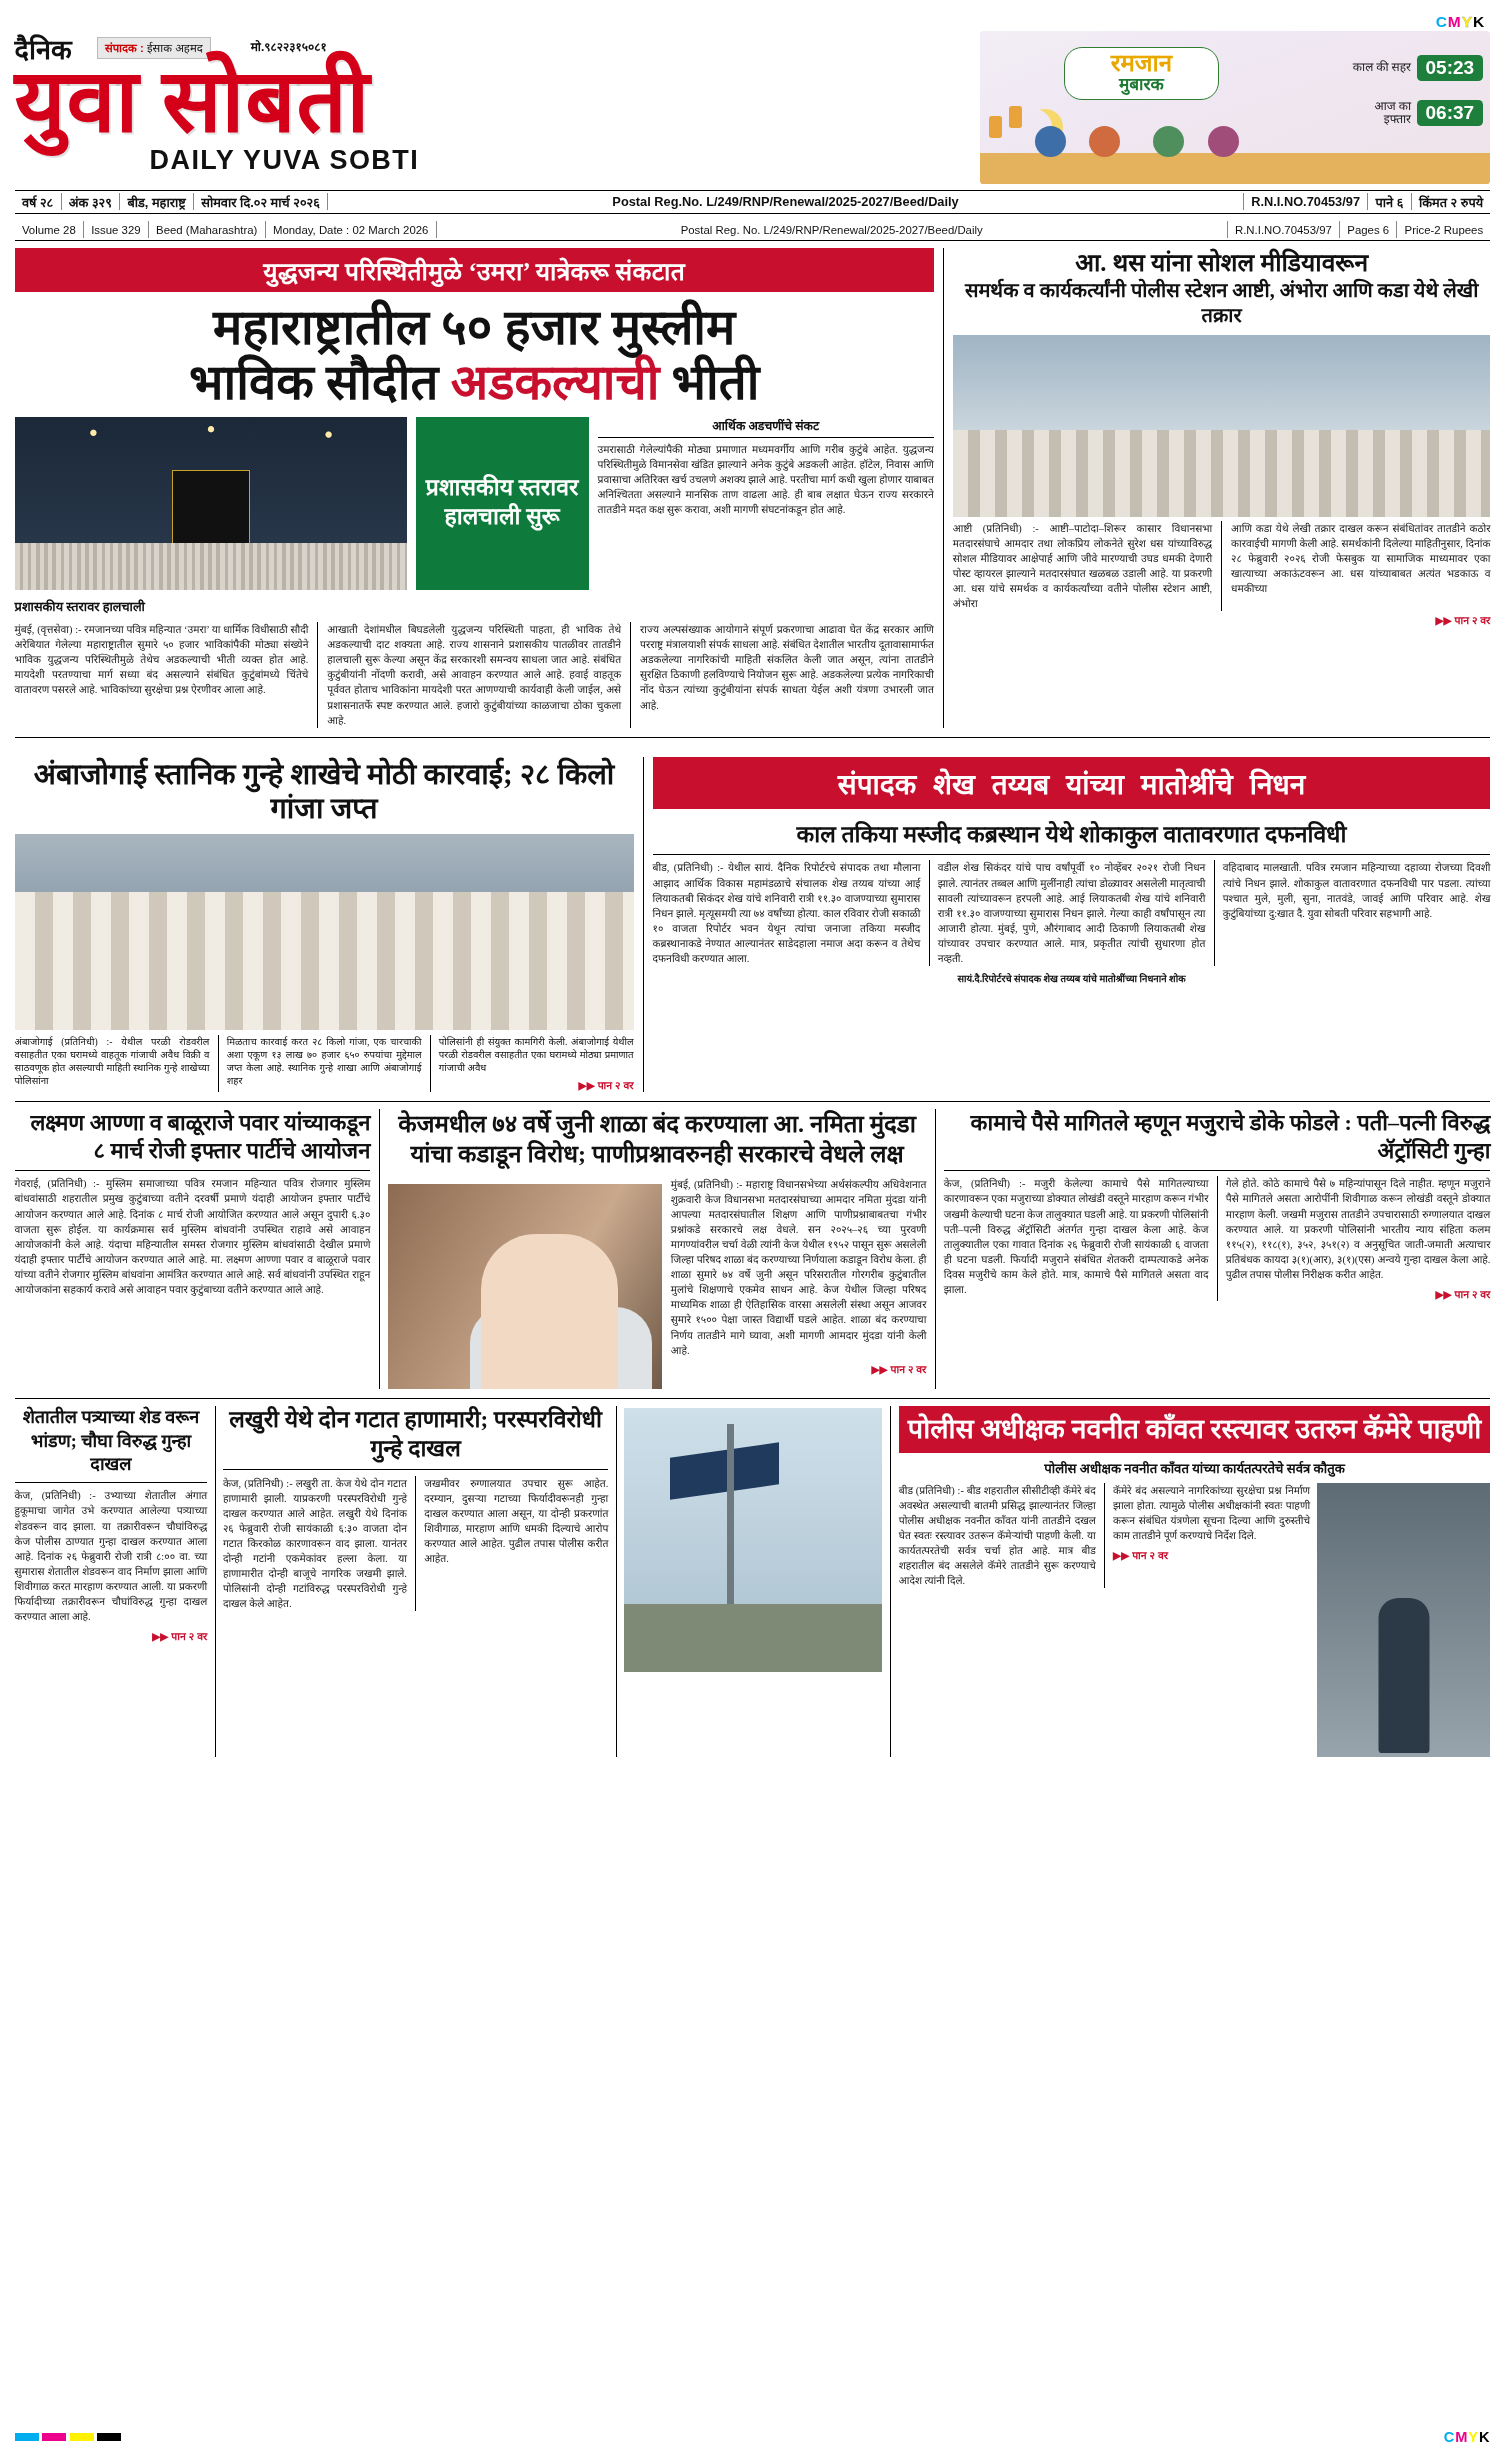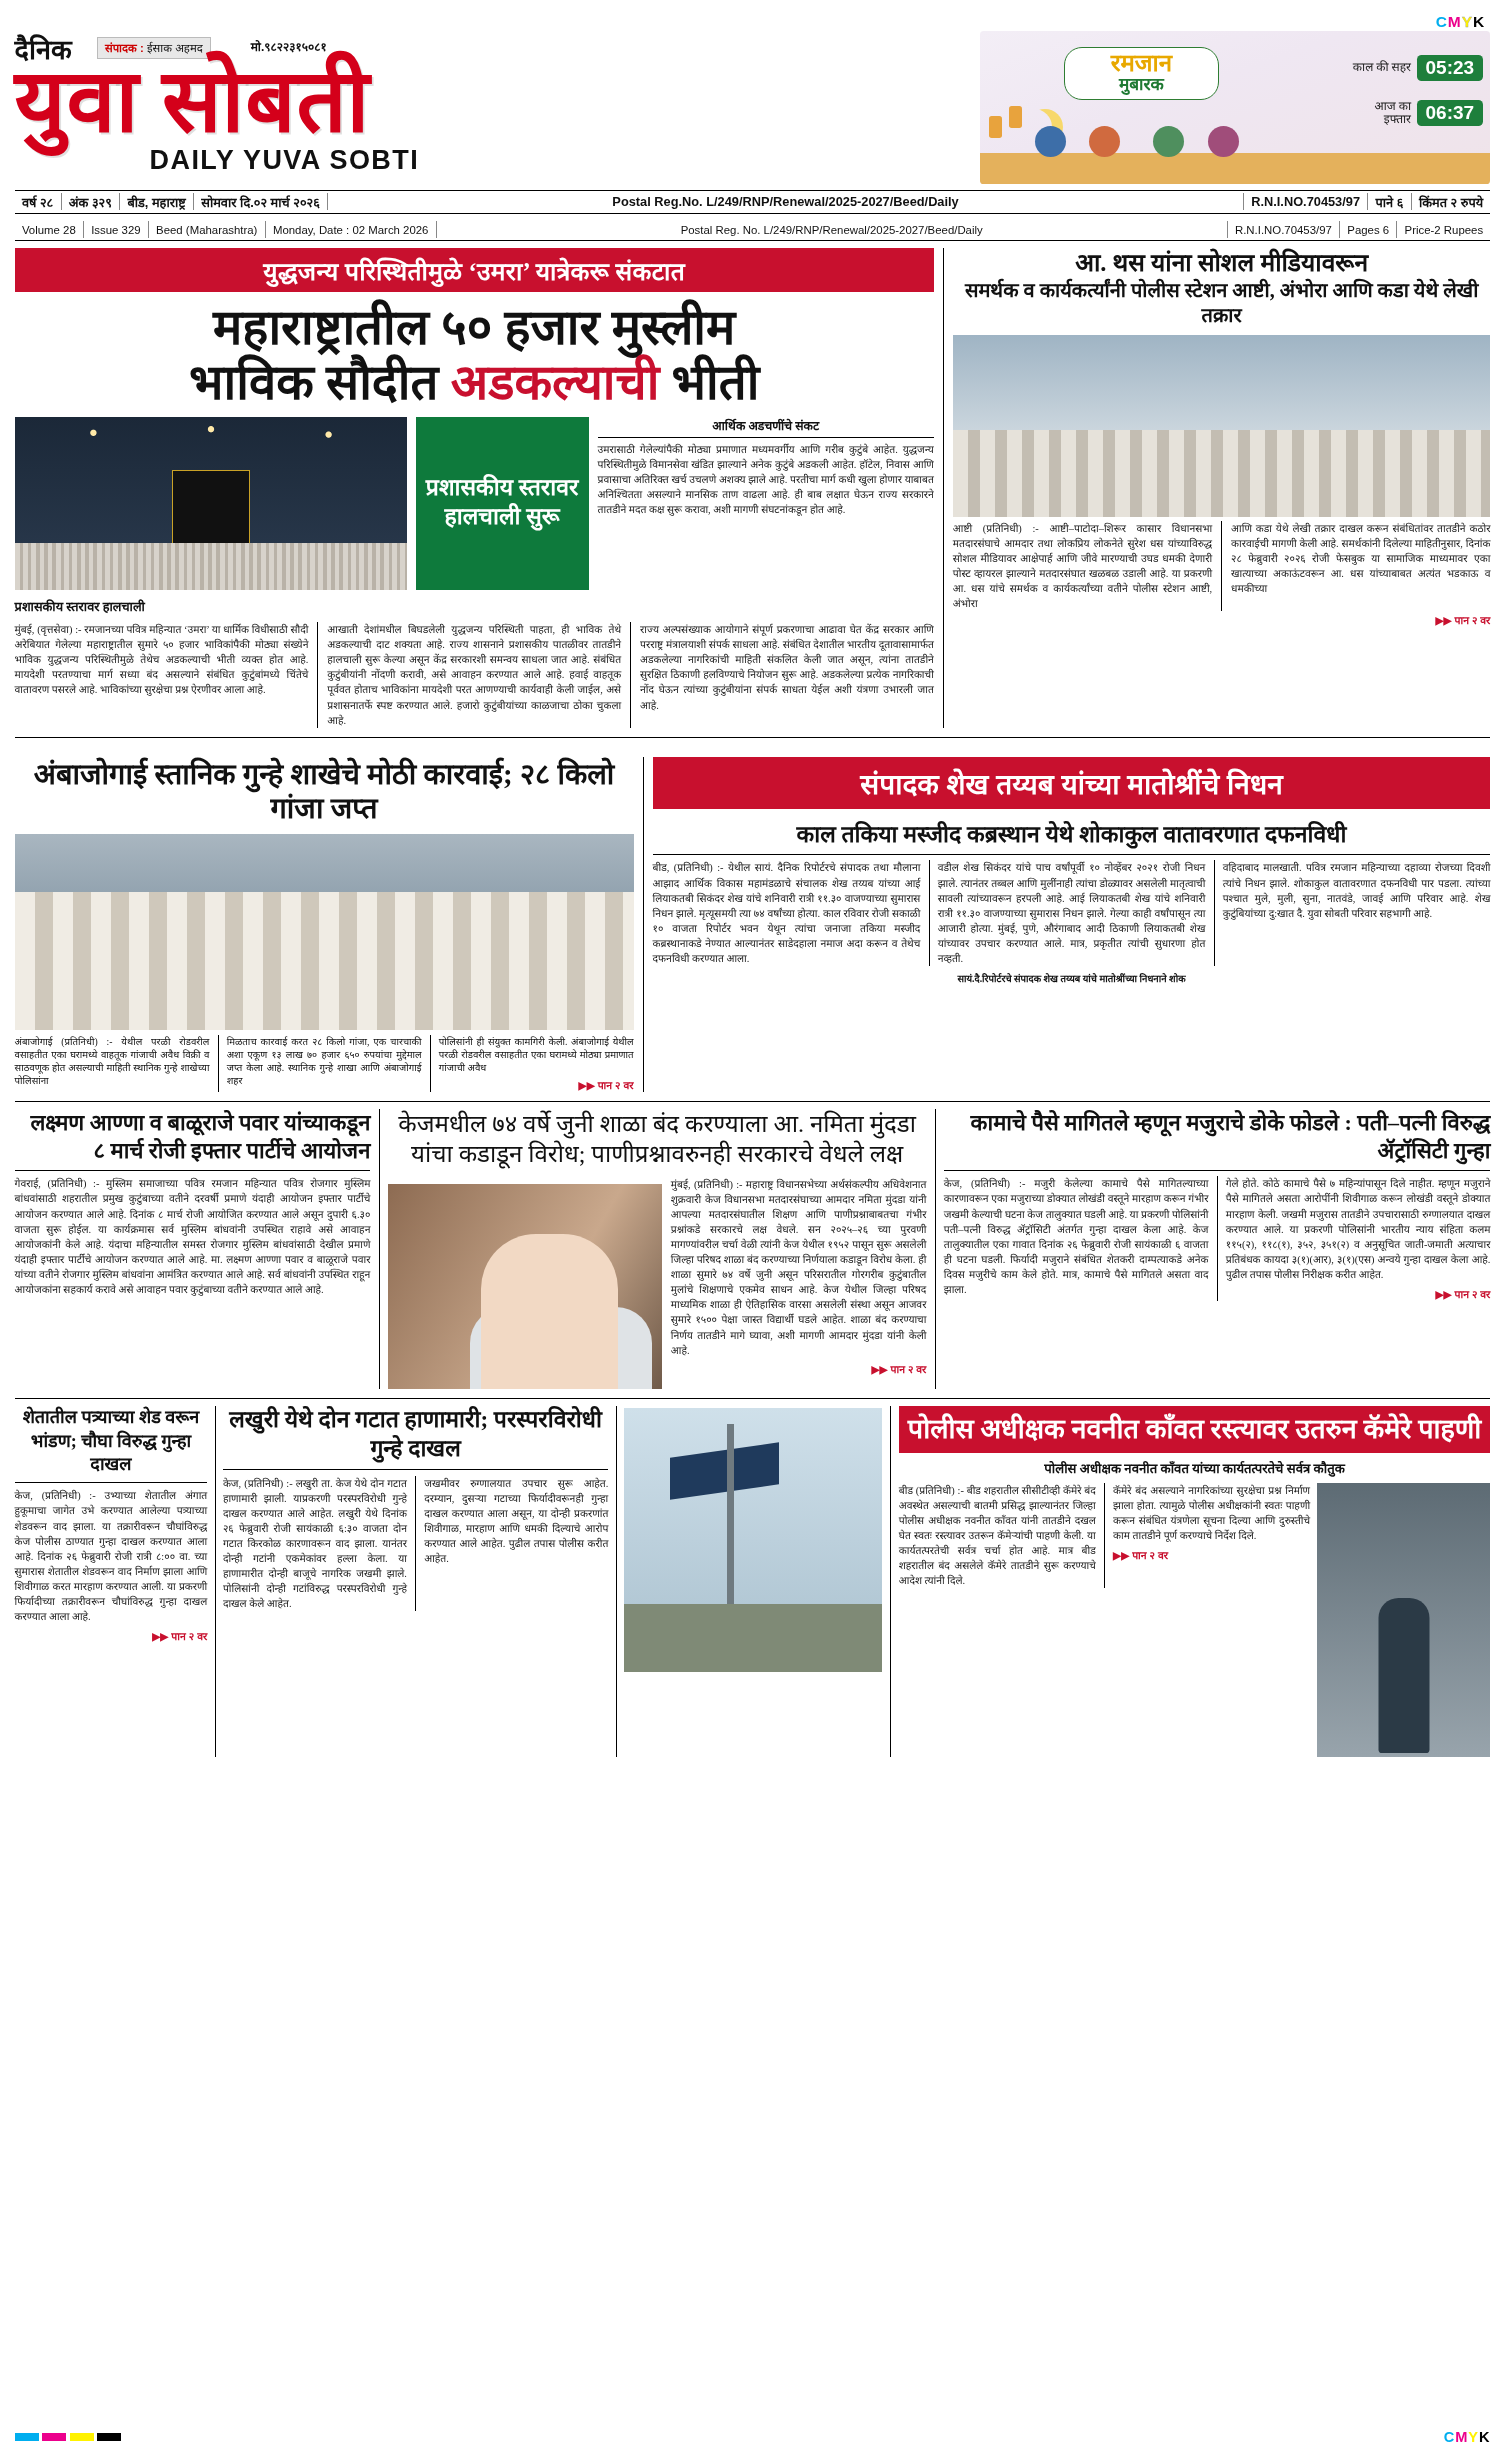--- a/index.html
+++ b/index.html
@@ -117,30 +117,30 @@
 
   
   .sec2 { display: flex; margin-top: 9px; border-top: 1.8px solid #000; padding-top: 19px; }
   .sec2-left { width: 629px; padding-right: 9px; border-right: 1.8px solid #000; }
   .sec2-right { flex: 1; padding-left: 9px; }
   .s2l-head { font-family: "Liberation Serif", serif; font-weight: bold; font-size: 29px; line-height: 1.2; text-align: center; }
   .black-bar { background: #111; color: #fff; font-family: "Liberation Serif", serif; font-weight: bold; font-size: 15.5px; text-align: center; padding: 4.6px 3.6px; margin-top: 7.3px; }
   .s2l-photo { height: 196px; margin-top: 7.3px; background: #8d9aa4; position: relative; overflow: hidden; }
   .s2l-photo .row { position: absolute; bottom: 0; width: 100%; height: 70%; background: repeating-linear-gradient(90deg,#f0ece4 0 20px,#cfc8bb 20px 38px); }
   .s2l-photo .wall { position: absolute; top: 0; width: 100%; height: 36%; background: linear-gradient(#a9b6c0,#8fa0ad); }
-  .s2r-head { background: #c8102e; color: #fff; font-family: Liberation Sans, sans-serif; font-weight: bold; font-size: 28px; text-align: center; padding: 7.3px 3.6px; }
+  .s2r-head { background: #c8102e; color: #fff; font-family: Liberation Mono, monospace; font-weight: bold; font-size: 28px; text-align: center; padding: 7.3px 3.6px; }
   .s2r-sub { font-family: "Liberation Serif", serif; font-weight: bold; font-size: 23px; text-align: center; margin: 7.3px 0 5.5px; }
 
   
   .sec3 { display: flex; margin-top: 9px; border-top: 1.8px solid #000; padding-top: 7.3px; }
   .s3a { width: 365px; padding-right: 8.2px; border-right: 0.9px solid #000; }
   .s3b { width: 556px; padding: 0 8.2px; border-right: 0.9px solid #000; }
   .s3c { flex: 1; padding-left: 8.2px; }
   .s3-head { font-family: "Liberation Serif", serif; font-weight: bold; font-size: 22px; line-height: 1.25; text-align: right; }
-  .s3b-head { font-family: "Liberation Serif", serif; font-weight: normal; font-size: 24px; line-height: 1.25; text-align: center; }
+  .s3b-head { font-family: "Liberation Serif", serif; font-weight: bold; font-size: 24px; line-height: 1.25; text-align: center; }
   .s3b-photo { height: 205px; margin-top: 7.3px; background: #caa98f; position: relative; overflow: hidden; }
   .s3b-photo .bg { position: absolute; inset: 0; background: linear-gradient(120deg,#8d6b52,#c9a88c 60%,#6f5a49); }
   .s3b-photo .person { position: absolute; left: 34%; bottom: 0; width: 137px; height: 155px; background: #f2d9c4; border-radius: 55px 55px 0 0; }
   .s3b-photo .saree { position: absolute; left: 30%; bottom: 0; width: 182px; height: 82px; background: #dfe3e6; border-radius: 36px 36px 0 0; }
 
   
   .sec4 { display: flex; margin-top: 9px; border-top: 1.8px solid #000; padding-top: 7.3px; }
   .s4a { width: 201px; padding-right: 7.3px; border-right: 0.9px solid #000; }
   .s4b { width: 401px; padding: 0 7.3px; border-right: 0.9px solid #000; }
   .s4c { width: 274px; padding: 0 7.3px; border-right: 1.8px solid #000; }

